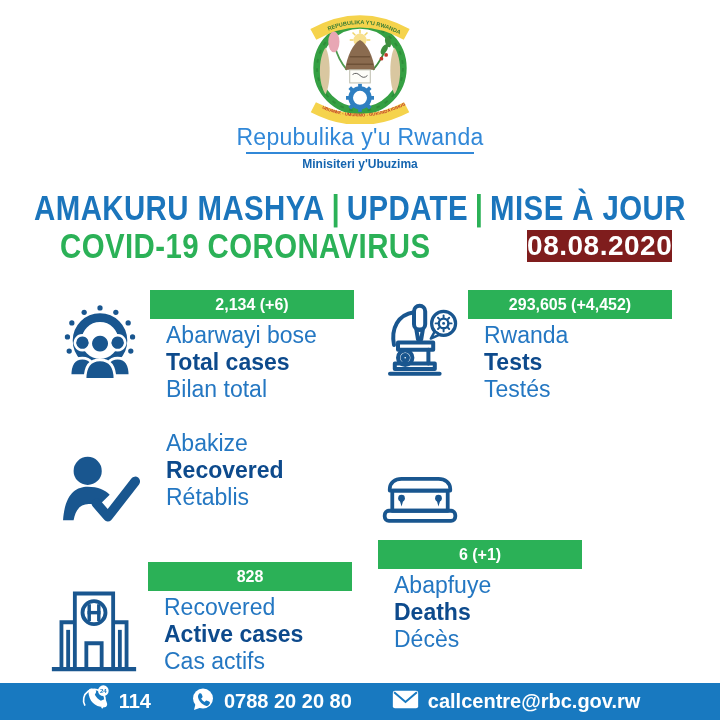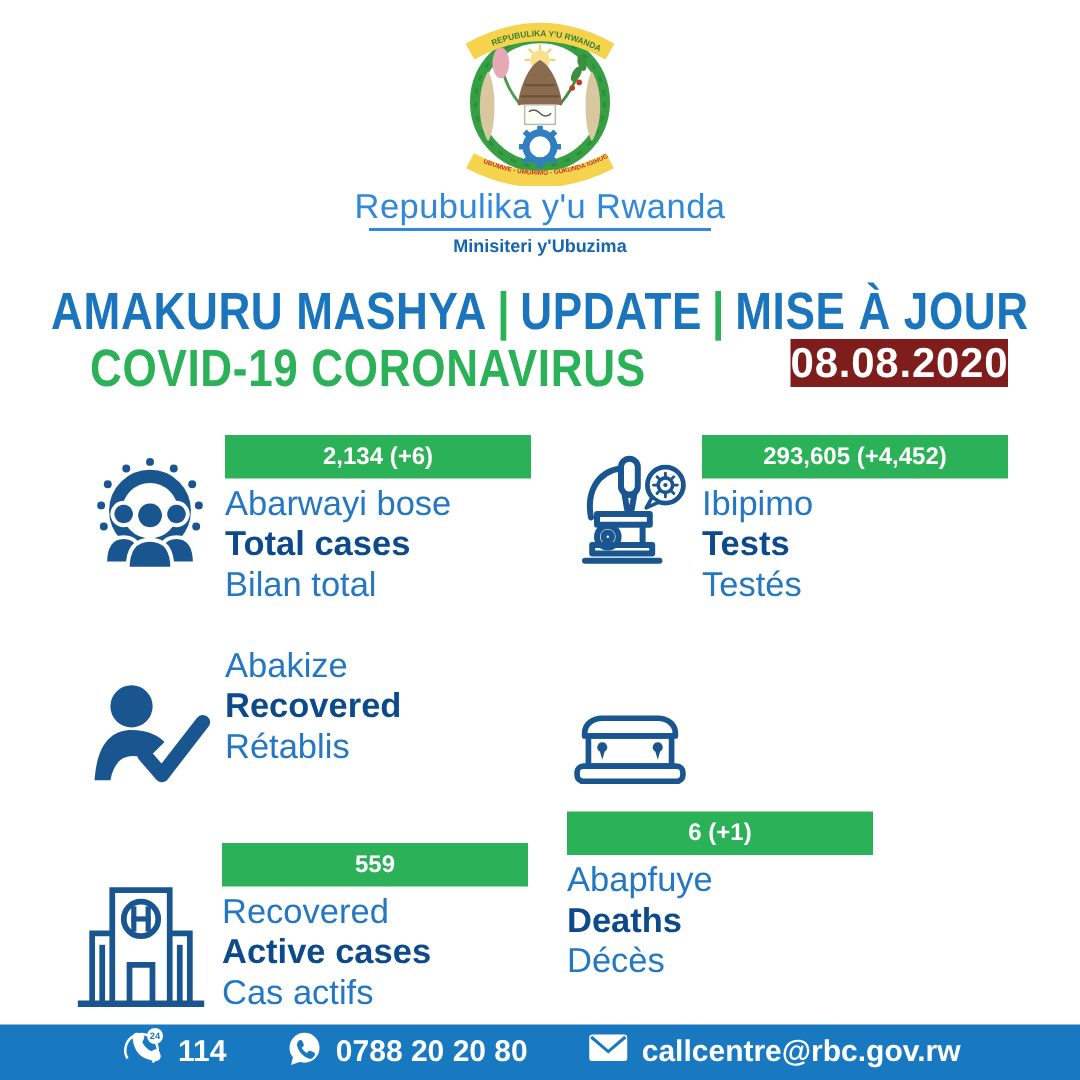--- a/index.html
+++ b/index.html
@@ -11,32 +11,32 @@
             font-size:23px;color:#3188D8;letter-spacing:.3px;}
   .rep-underline{position:absolute;top:152px;left:50%;transform:translateX(-50%);
                  width:228px;height:2px;background:#3188D8;}
   .ministry{position:absolute;top:157px;left:0;width:100%;text-align:center;
             font-size:12px;font-weight:bold;color:#1565B0;}
   
   .banner1{position:absolute;top:188px;left:0;width:100%;display:flex;justify-content:center;}
   .banner1 .inner{display:inline-block;transform:scaleX(.84);transform-origin:center;
                   font-size:35px;font-weight:bold;color:#1B75BC;white-space:nowrap;letter-spacing:.5px;}
   .banner1 .sep{color:#2BB157;padding:0 8px;}
-  .banner2{position:absolute;top:226px;left:60px;width:600px;display:flex;align-items:flex-start;gap:26px;}
+  .banner2{position:absolute;top:226px;left:60px;width:600px;display:flex;align-items:center;gap:26px;}
   .covid-label{display:inline-block;transform:scaleX(.84);transform-origin:left center;
                font-size:35px;font-weight:bold;color:#2BB157;white-space:nowrap;letter-spacing:.5px;}
   .date-box{width:232px;height:32px;background:#7f1d1d;display:flex;align-items:center;justify-content:center;}
   .date-box span{color:#fff;font-size:28px;font-weight:bold;letter-spacing:.5px;}
   
   .stat{position:absolute;display:flex;gap:6px;}
   .stat-icon{flex:0 0 auto;}
   .stat-body{width:204px;}
   .valuebox{width:204px;height:29px;background:#2BB157;display:flex;align-items:center;justify-content:center;margin-bottom:3px;}
   .valuebox span{color:#fff;font-weight:bold;font-size:16px;white-space:nowrap;}
-  .lbl{font-size:23px;line-height:27px;color:#2477C2;}
+  .lbl{font-size:23px;line-height:27px;color:#2477C2;margin-left:16px;}
   .lbl.en{font-weight:bold;color:#0D4A8C;}
   
   .footer{position:absolute;left:0;bottom:0;width:720px;height:37px;background:#1879C0;
           display:flex;align-items:center;justify-content:center;gap:40px;}
   .f-item{display:flex;align-items:center;gap:9px;color:#fff;font-weight:bold;font-size:20px;white-space:nowrap;}
 </style>
 </head>
 <body>
 
 <div class="page">
@@ -181,21 +181,21 @@
               <line x1="72" y1="33" x2="70" y2="35"></line>
           </g>
           <circle cx="77" cy="28" r="1.8" fill="#19568F"></circle>
         </g>
       </svg>
     </div>
     <div class="stat-body">
       <div class="valuebox">
         <span>293,605 (+4,452)</span>
       </div>
-      <div class="lbl rw">Ibipimo</div>
+      <div class="lbl rw">Rwanda</div>
       <div class="lbl en">Tests</div>
       <div class="lbl fr">Testés</div>
     </div>
   </div>
 
   <div class="stat" style="left:56px;top:430px;">
     <div class="stat-icon" style="margin-top:16px;">
       <svg width="88" height="92" viewBox="0 0 100 100">
         <circle cx="36" cy="26" r="16" fill="#19568F"></circle>
         <path d="M8,82 C10,53 22,44 36,44 C48,44 56,48 61,53 L48,66 C32,60 23,66 20,82 Z" fill="#19568F"></path>
@@ -250,21 +250,21 @@
         </g>
         <g stroke="#19568F" stroke-width="3.6" stroke-linecap="square">
           <line x1="45" y1="25" x2="45" y2="39"></line>
             <line x1="55" y1="25" x2="55" y2="39"></line>
           <line x1="45" y1="32" x2="55" y2="32"></line>
         </g>
       </svg>
     </div>
     <div class="stat-body">
       <div class="valuebox">
-        <span>559</span>
+        <span>828</span>
       </div>
       <div class="lbl rw">Recovered</div>
       <div class="lbl en">Active cases</div>
       <div class="lbl fr">Cas actifs</div>
     </div>
   </div>
 
   <div class="footer">
     <div class="f-item">
       <span>

